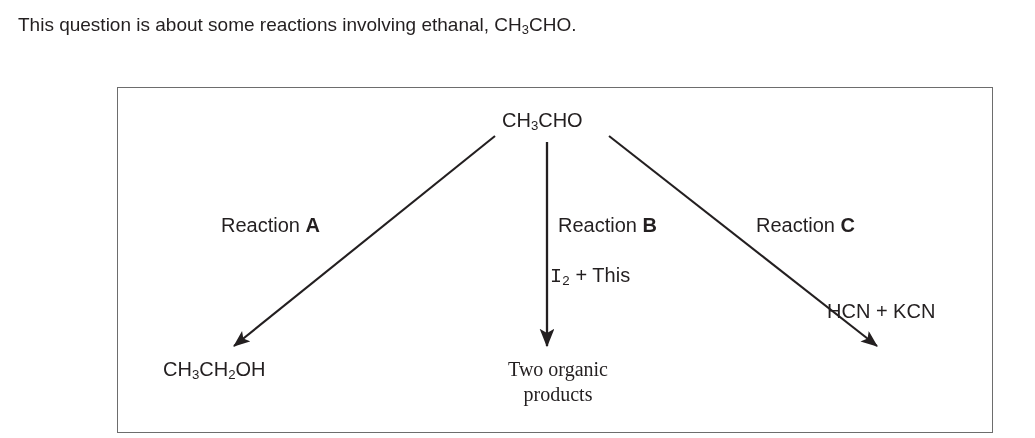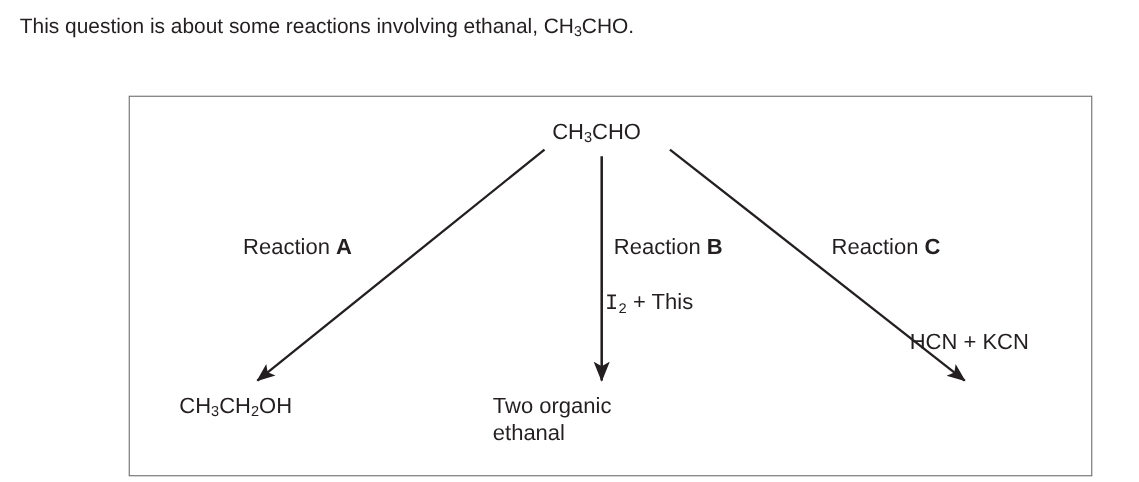--- a/index.html
+++ b/index.html
@@ -69,22 +69,23 @@
     white-space: nowrap;
   }
   .lbl sub {
     font-size: 0.66em;
     vertical-align: -0.22em;
   }
   .lbl b {
     font-weight: bold;
   }
   .center-block {
-    text-align: left;
+    text-align: center;
     white-space: normal;
+    font-family: Liberation Serif, serif;
   }
 
   .reagent-serif {
     font-family: Liberation Mono, monospace;
   }
   .reagent-serif sub {
     font-size: 0.66em;
     vertical-align: -0.24em;
   }
 
@@ -152,20 +153,20 @@
       </div>
 
       <div class="lbl pos-reag-c">HCN + KCN</div>
 
       <div class="lbl pos-prod-a">
         <span>CH</span><sub>3</sub><span>CH</span><sub>2</sub><span>OH</span>
       </div>
 
       <div class="lbl center-block pos-prod-b">
         <div>Two organic</div>
-        <div>ethanal</div>
+        <div>products</div>
       </div>
 
 
     </div>
   </div>
 
 </div>
 
 </body></html>

